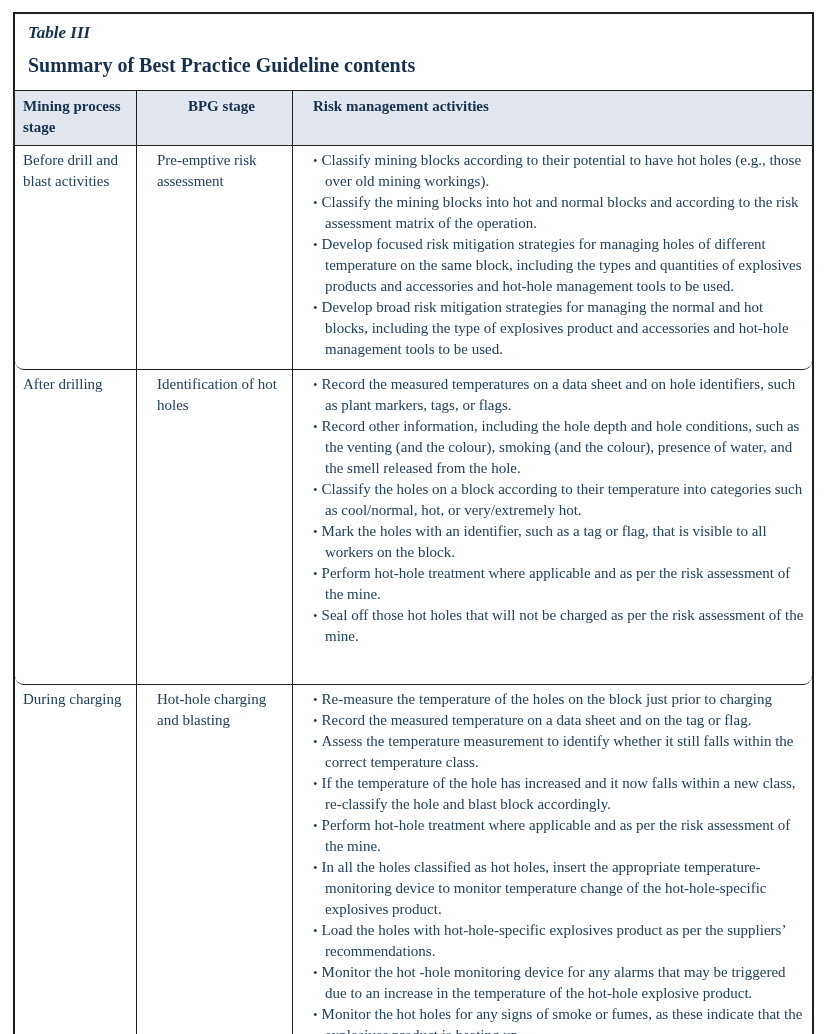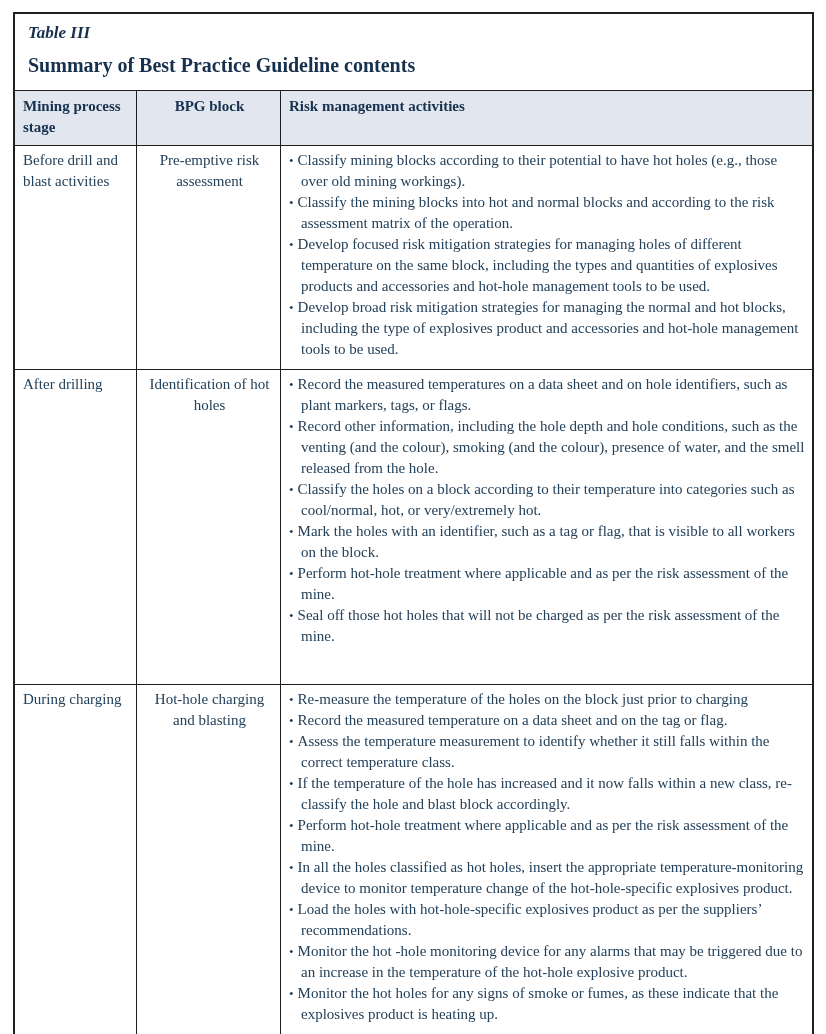--- a/index.html
+++ b/index.html
@@ -35,45 +35,46 @@
   .caption .tsub{
     margin-top:11px;
     font-size:20px;
     font-weight:bold;
     color:var(--heading);
   }
   
   .grid-row{
     display:grid;
     grid-template-columns:122px 144px 1fr;
+    gap:12px;
   }
   .cell{
     border-right:1.5px solid var(--line);
     padding:4px 6px 4px 8px;
     font-size:15px;
     line-height:21px;
   }
   .cell:last-child{border-right:none;}
   .header-row{
     background:var(--header-bg);
     border-bottom:1.5px solid var(--line);
   }
   .header-row .cell{
     font-weight:bold;
     color:var(--heading);
     padding-top:5px;
     padding-bottom:7px;
   }
   .header-row .cell.center{text-align:center;}
-  .body-row{border-bottom:1.5px solid var(--line);}
+  .body-row{border-bottom:1.5px solid var(--line);border-radius:9px;}
   .body-row:last-child{border-bottom:none;}
   .body-row:nth-child(1){min-height:224px;}
   .body-row:nth-child(2){min-height:315px;}
   .body-row:nth-child(3){min-height:363px;}
-  .cell.center{text-align:center;}
+  .cell.center{}
   .activities{
     list-style:none;
     padding:0;
   }
   .activities li{
     padding-left:12px;
     text-indent:-12px;
   }
   .activities .bullet{
     font-size:13px;
@@ -85,21 +86,21 @@
 
 <div class="doc-table">
 
   <div class="caption">
     <div class="tnum">Table III</div>
     <div class="tsub">Summary of Best Practice Guideline contents</div>
   </div>
 
   <div class="grid-row header-row">
     <div class="cell">Mining process stage</div>
-    <div class="cell center">BPG block</div>
+    <div class="cell center">BPG stage</div>
     <div class="cell">Risk management activities</div>
   </div>
 
   <div>
   <div class="grid-row body-row">
     <div class="cell">Before drill and blast activities</div>
     <div class="cell center">Pre-emptive risk assessment</div>
     <div class="cell">
       <ul class="activities">
             <li><span class="bullet">•</span><span>Classify mining blocks according to their potential to have hot holes (e.g., those over old mining workings).</span></li>

